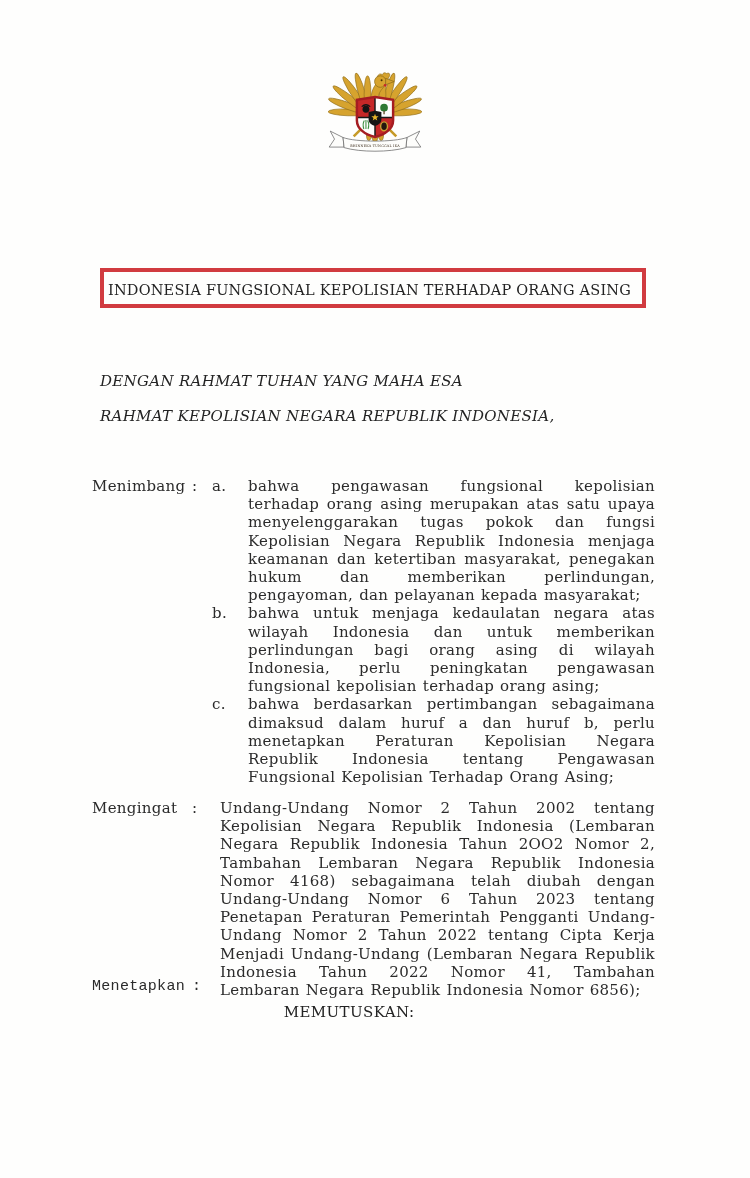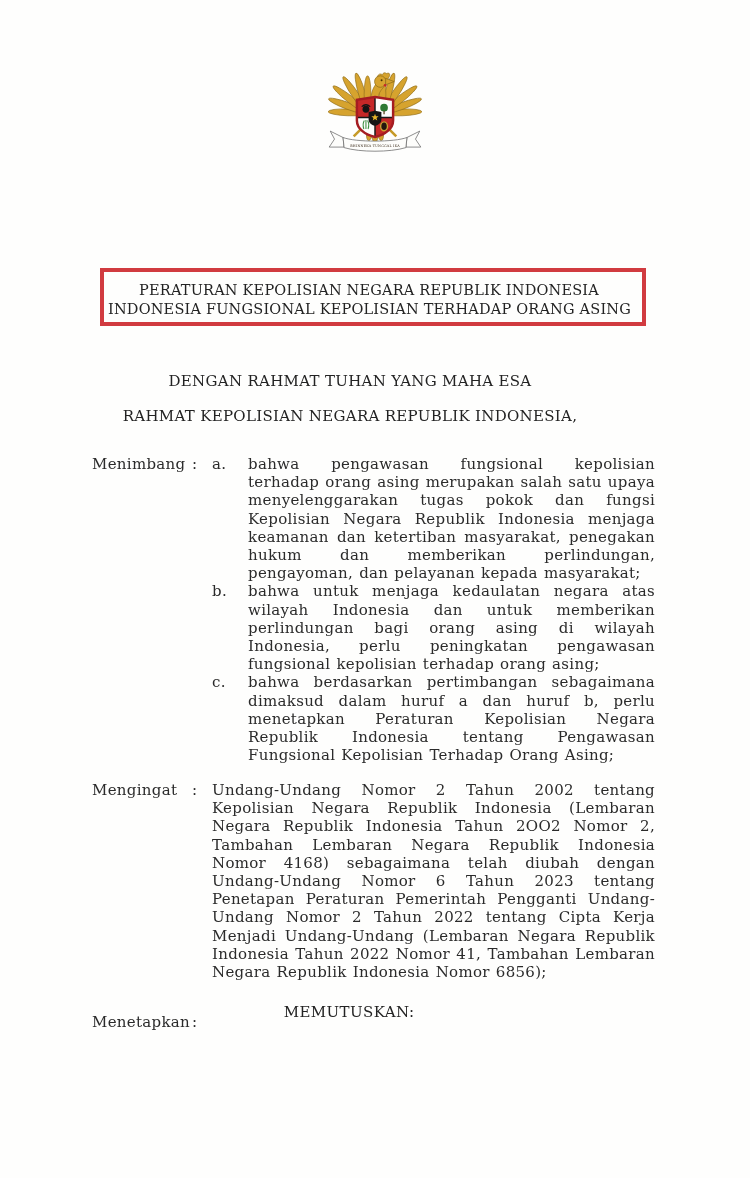--- a/index.html
+++ b/index.html
@@ -25,45 +25,46 @@
     border:4px solid #d13b40;
     padding:9px 12px 4px 4px;
     text-align:center;
     font-size:14.5px; line-height:18.7px;
     letter-spacing:0.2px;
     color:#232323;
     white-space:nowrap;
   }
   
   .center-line {
-    position:absolute; left:84px; width:532px;
-    text-align:center;
+    position:absolute; left:100px; width:532px;
+    text-align:left;
     font-size:15px; letter-spacing:0.3px;
     color:#232323;
     white-space:nowrap;
+    font-style:italic;
   }
   .invocation { top:372px; }
   .authority  { top:407px; }
   
   .clause {
     position:absolute; left:92px; width:563px;
     display:flex;
     font-size:15px; line-height:18.2px;
     letter-spacing:0.3px; word-spacing:1px;
   }
-  .considering { top:455px; }
-  .recalling   { top:781px; }
-  .enacting    { top:1013px; }
+  .considering { top:477px; }
+  .recalling   { top:799px; }
+  .enacting    { top:978px;font-family:Liberation Mono, monospace; }
   .c-label { width:97px; flex:none; }
   .c-colon { width:23px; flex:none; padding-left:3px; box-sizing:border-box; }
   .c-body  { flex:1; min-width:0; }
   .item    { display:flex; }
   .marker  { width:36px; flex:none; }
   .itext   { flex:1; min-width:0; text-align:justify; }
-  .just    { text-align:justify; }
+  .just    { text-align:justify;margin-left:8px; }
   .decide-heading {
     position:absolute; top:979px; left:96px; width:506px;
     text-align:center;
     font-size:15px; letter-spacing:0.4px;
     color:#232323;
     margin-top:24px;
   }
 </style>
 </head>
 <body>
@@ -143,34 +144,33 @@
         </g>
 
         <path d="M50,44 L56,45 L56,52 C56,55 53.5,57.2 50,58 C46.5,57.2 44,55 44,52 L44,45 Z" fill="#151515"></path>
         <polygon fill="#E8B62A" points="50,46.6 50.88,48.99 53.42,49.09 51.43,50.66 52.12,53.11 50,51.7 47.88,53.11 48.57,50.66 46.58,49.09 49.12,48.99"></polygon>
         <path d="M50,31 L67,33.5 L67,53 C67,60.5 59.5,66.5 50,68.5 C40.5,66.5 33,60.5 33,53 L33,33.5 Z" fill="none" stroke="#A51D22" stroke-width="2.3"></path>
       </g>
     </svg>
   </div>
 
   <div class="title-box">
-    <div>PERATURAN KEPOLISIAN NEGARA REPUBLIK INDONESIA</div>
     <div>INDONESIA FUNGSIONAL KEPOLISIAN TERHADAP ORANG ASING</div>
   </div>
 
   <div class="center-line invocation">DENGAN RAHMAT TUHAN YANG MAHA ESA</div>
   <div class="center-line authority">RAHMAT KEPOLISIAN NEGARA REPUBLIK INDONESIA,</div>
 
   <div class="clause considering">
     <div class="c-label">Menimbang</div>
     <div class="c-colon">:</div>
     <div class="c-body">
       <div class="item">
         <span class="marker">a.</span>
-        <span class="itext">bahwa pengawasan fungsional kepolisian terhadap orang asing merupakan salah satu upaya menyelenggarakan tugas pokok dan fungsi Kepolisian Negara Republik Indonesia menjaga keamanan dan ketertiban masyarakat, penegakan hukum dan memberikan perlindungan, pengayoman, dan pelayanan kepada masyarakat;</span>
+        <span class="itext">bahwa pengawasan fungsional kepolisian terhadap orang asing merupakan atas satu upaya menyelenggarakan tugas pokok dan fungsi Kepolisian Negara Republik Indonesia menjaga keamanan dan ketertiban masyarakat, penegakan hukum dan memberikan perlindungan, pengayoman, dan pelayanan kepada masyarakat;</span>
       </div>
       <div class="item">
         <span class="marker">b.</span>
         <span class="itext">bahwa untuk menjaga kedaulatan negara atas wilayah Indonesia dan untuk memberikan perlindungan bagi orang asing di wilayah Indonesia, perlu peningkatan pengawasan fungsional kepolisian terhadap orang asing;</span>
       </div>
       <div class="item">
         <span class="marker">c.</span>
         <span class="itext">bahwa berdasarkan pertimbangan sebagaimana dimaksud dalam huruf a dan huruf b, perlu menetapkan Peraturan Kepolisian Negara Republik Indonesia tentang Pengawasan Fungsional Kepolisian Terhadap Orang Asing;</span>
       </div>
     </div>

